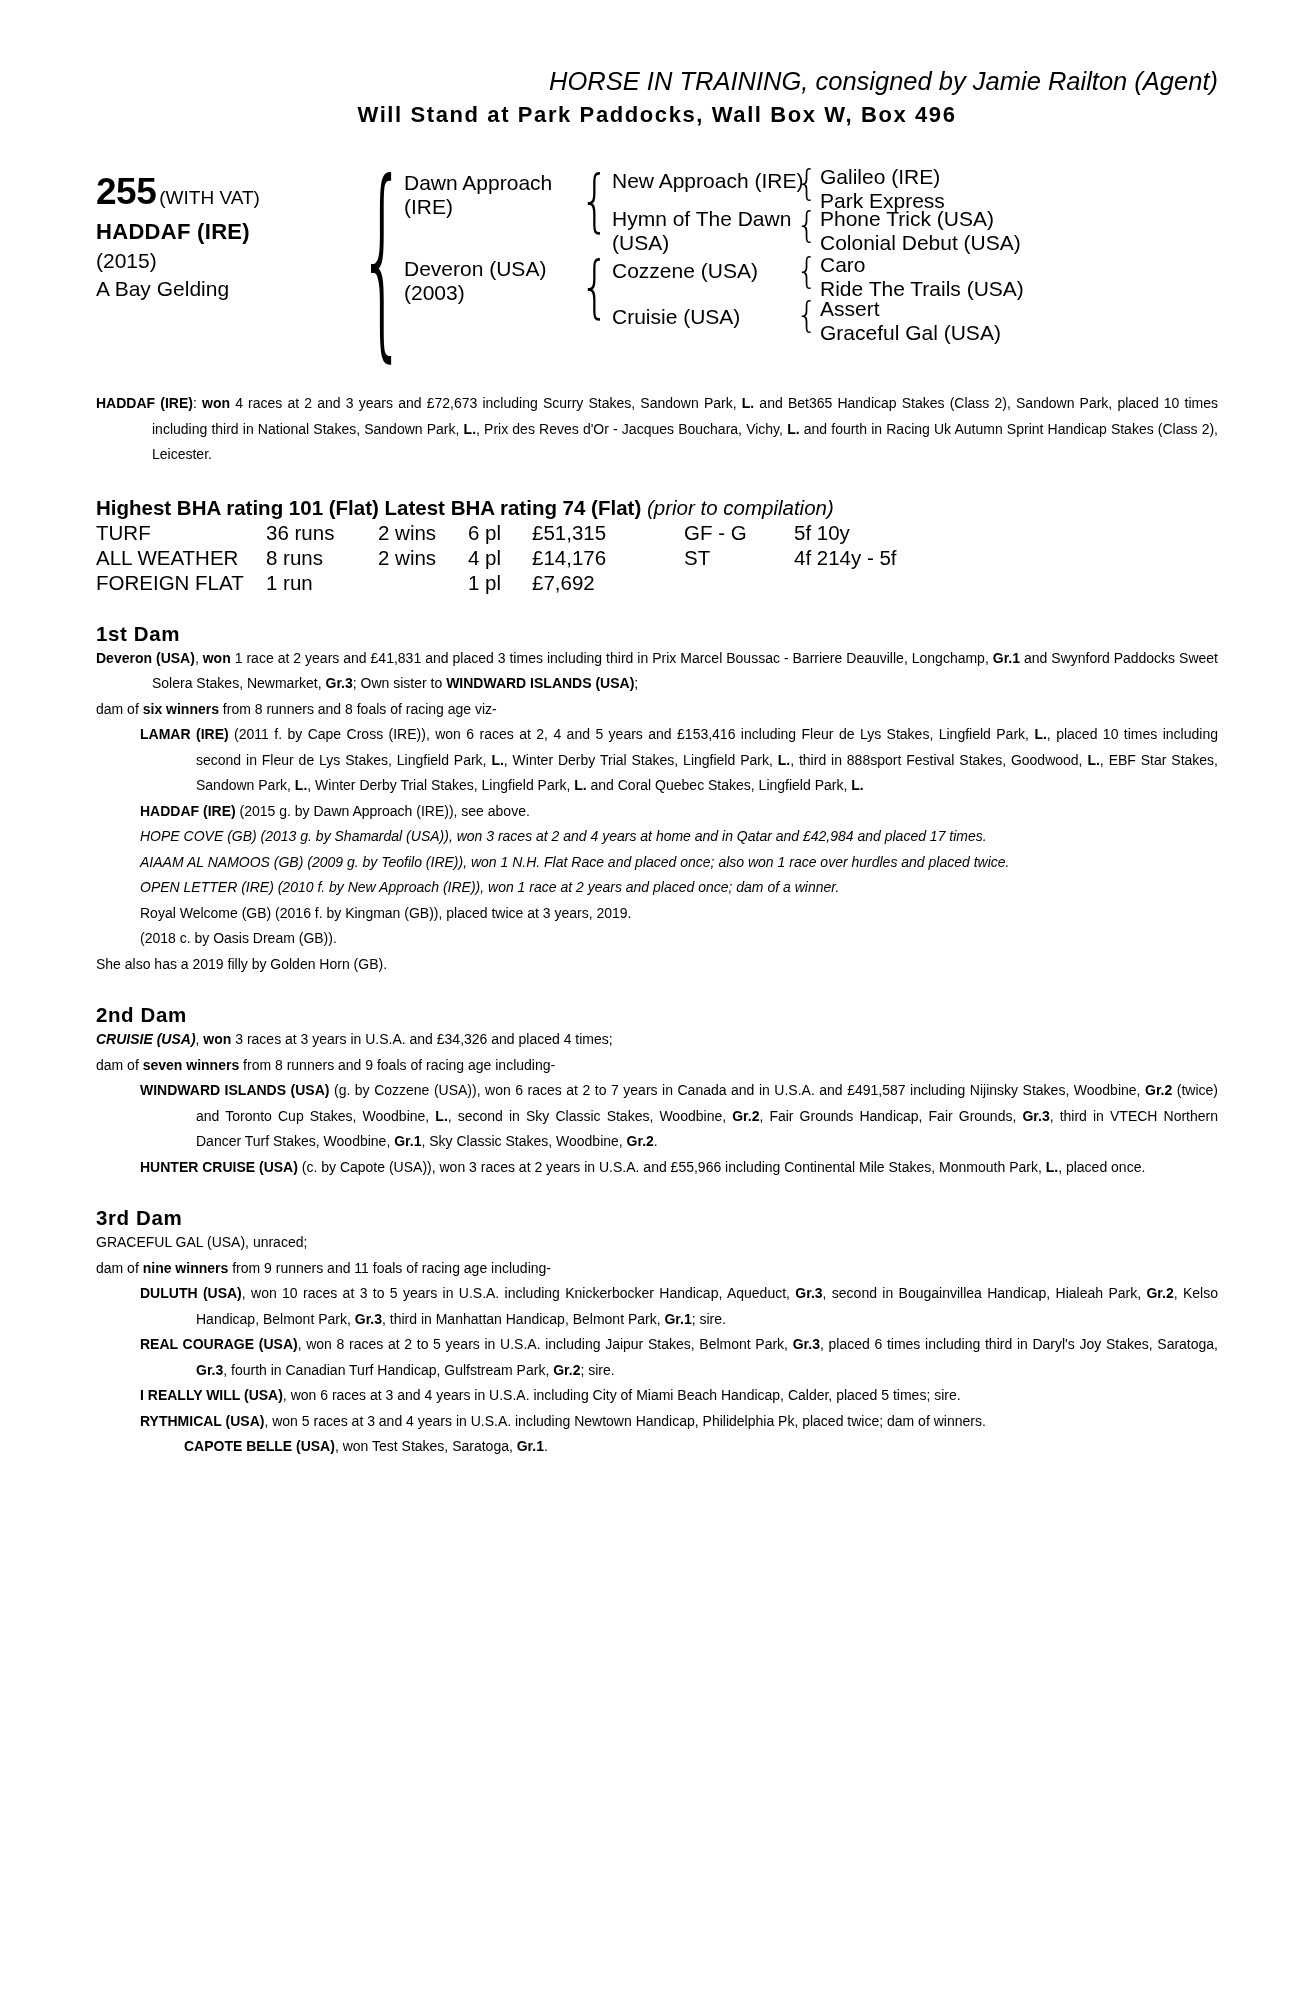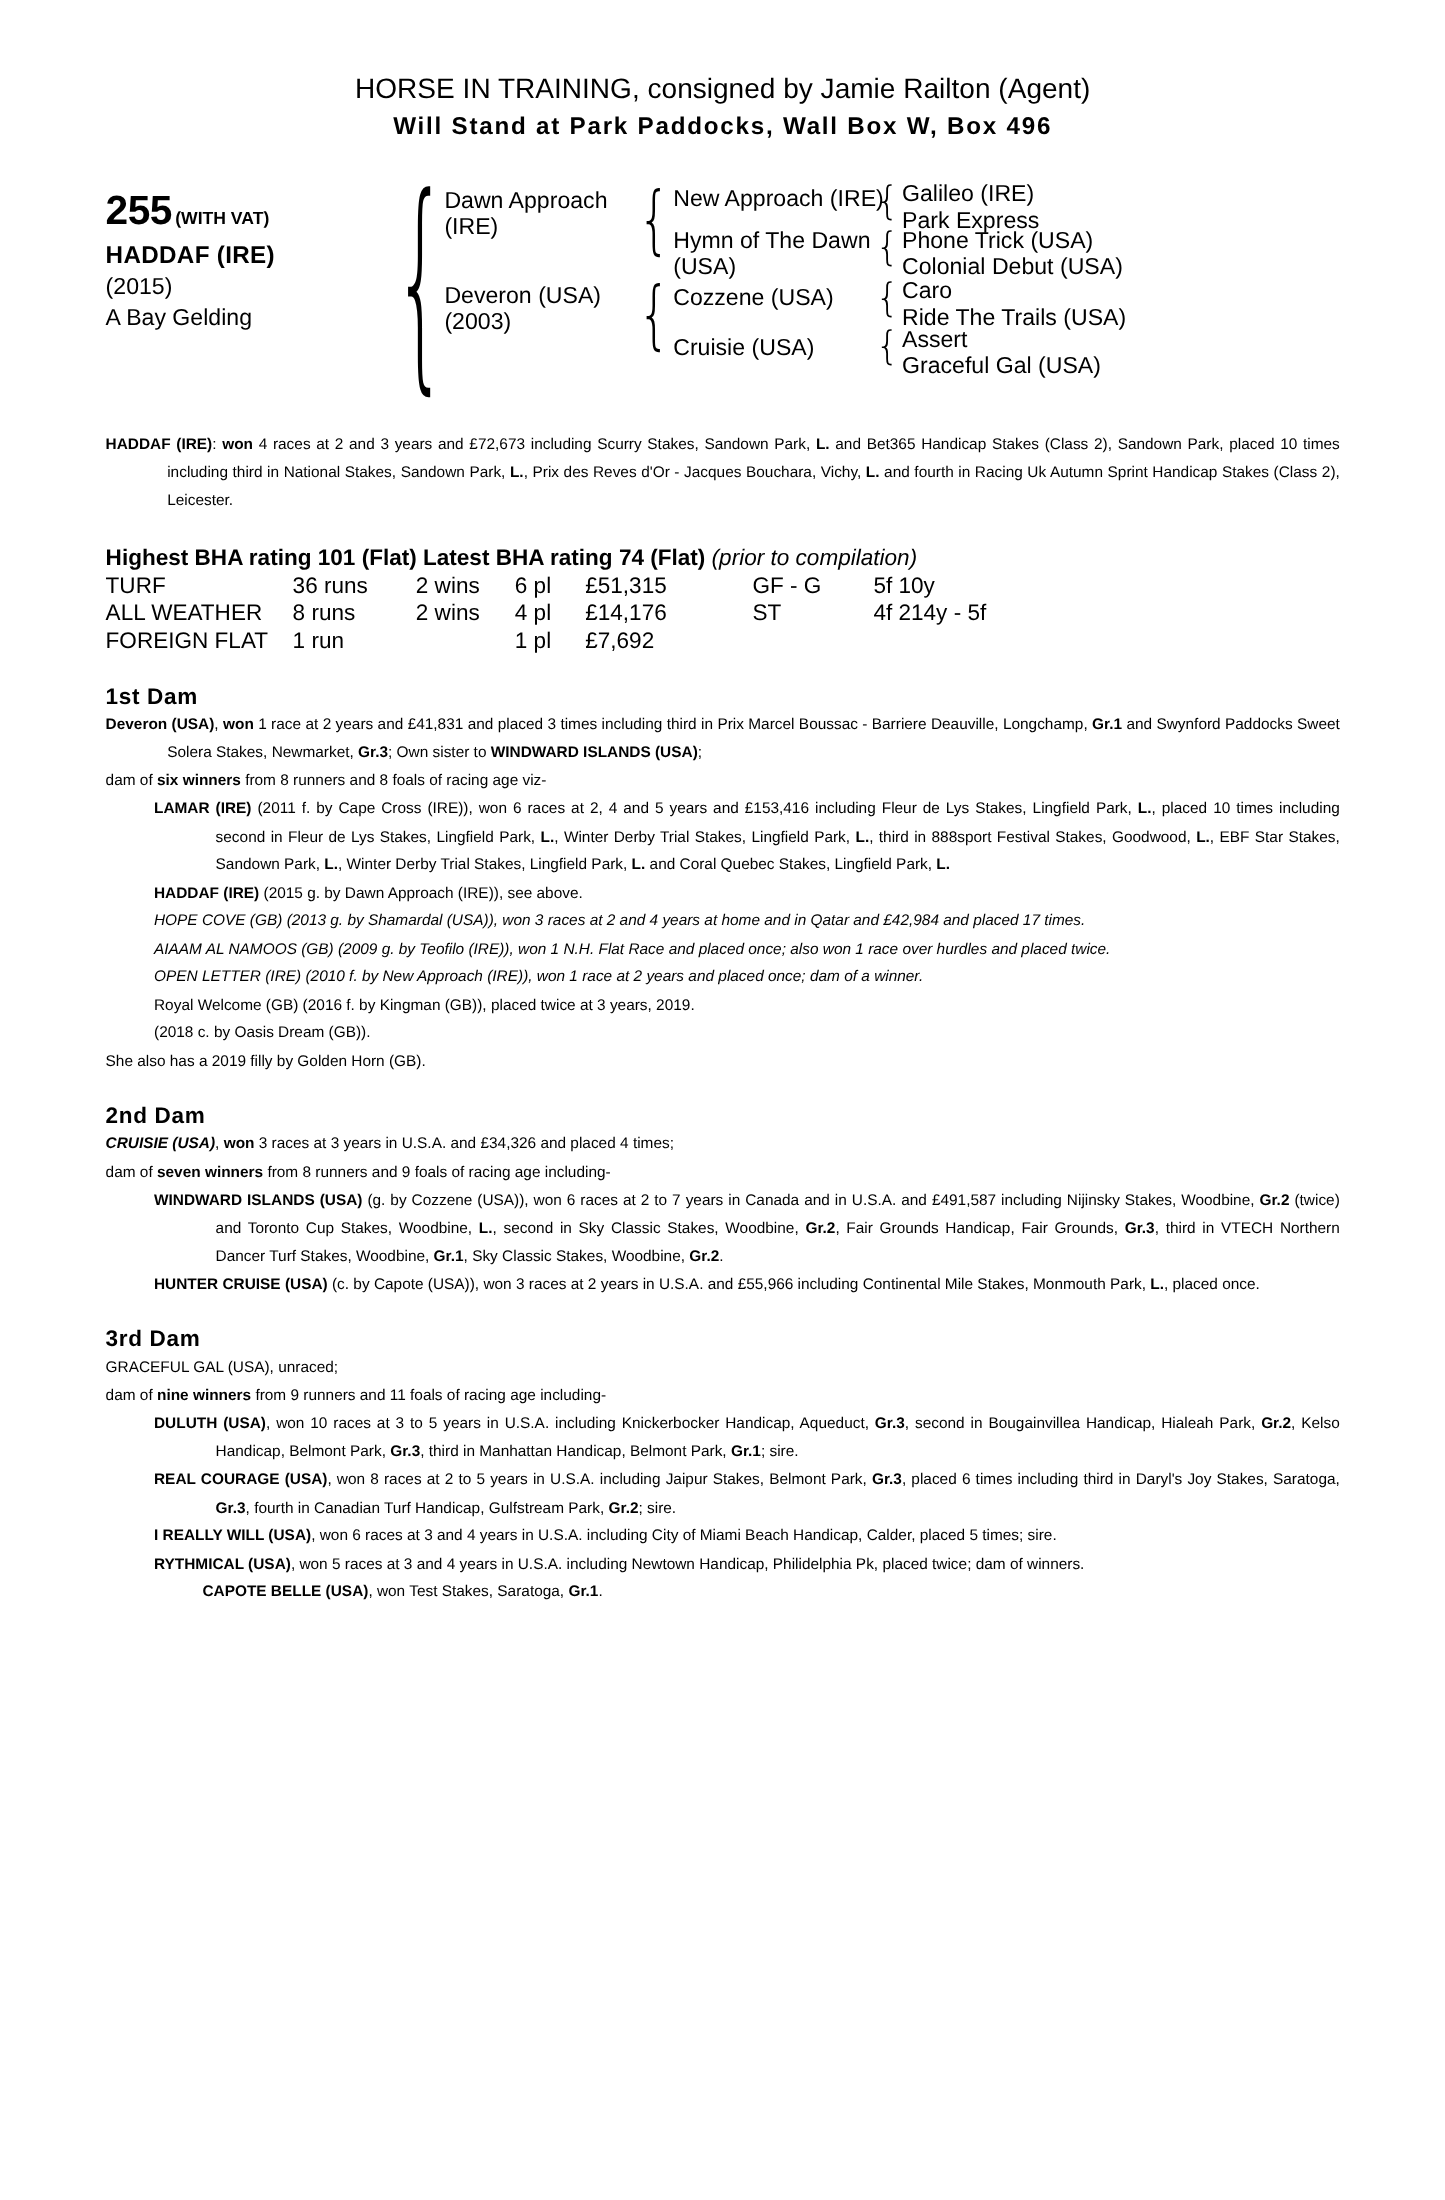--- a/index.html
+++ b/index.html
@@ -20,22 +20,24 @@
     min-height: 2000px;
     padding: 66px 96px 40px 96px;
     box-sizing: border-box;
   }
 
   
   .hdr {
     text-align: center;
   }
   .hdr .l1 {
+    font-style: italic;
     font-size: 25.5px;
     line-height: 31px;
+    text-align: right;
   }
   .hdr .l2 {
     font-style: italic;
     font-size: 25.5px;
     line-height: 31px;
   }
   .hdr .l3 {
     font-weight: bold;
     font-size: 22px;
     letter-spacing: 1.6px;
@@ -54,23 +56,22 @@
     position: absolute;
     left: 0;
     top: 10px;
   }
   .lotnum {
     font-size: 37px;
     font-weight: bold;
     letter-spacing: -0.5px;
   }
   .vat {
-    font-size: 16px;
+    font-size: 19px;
     margin-left: 3px;
-    font-weight: bold;
   }
   .ped .name {
     position: absolute;
     left: 0;
     top: 58px;
     font-weight: bold;
     font-size: 22px;
     letter-spacing: 0.3px;
   }
   .ped .year {

